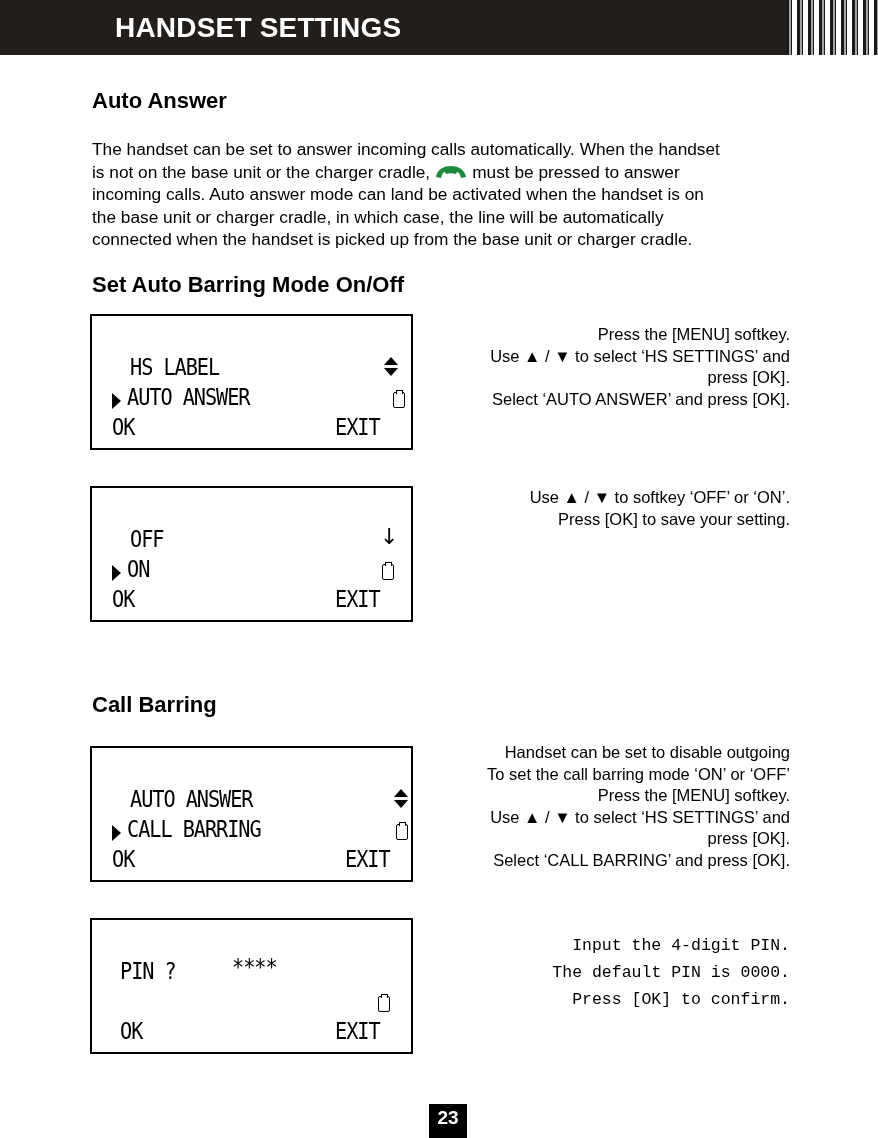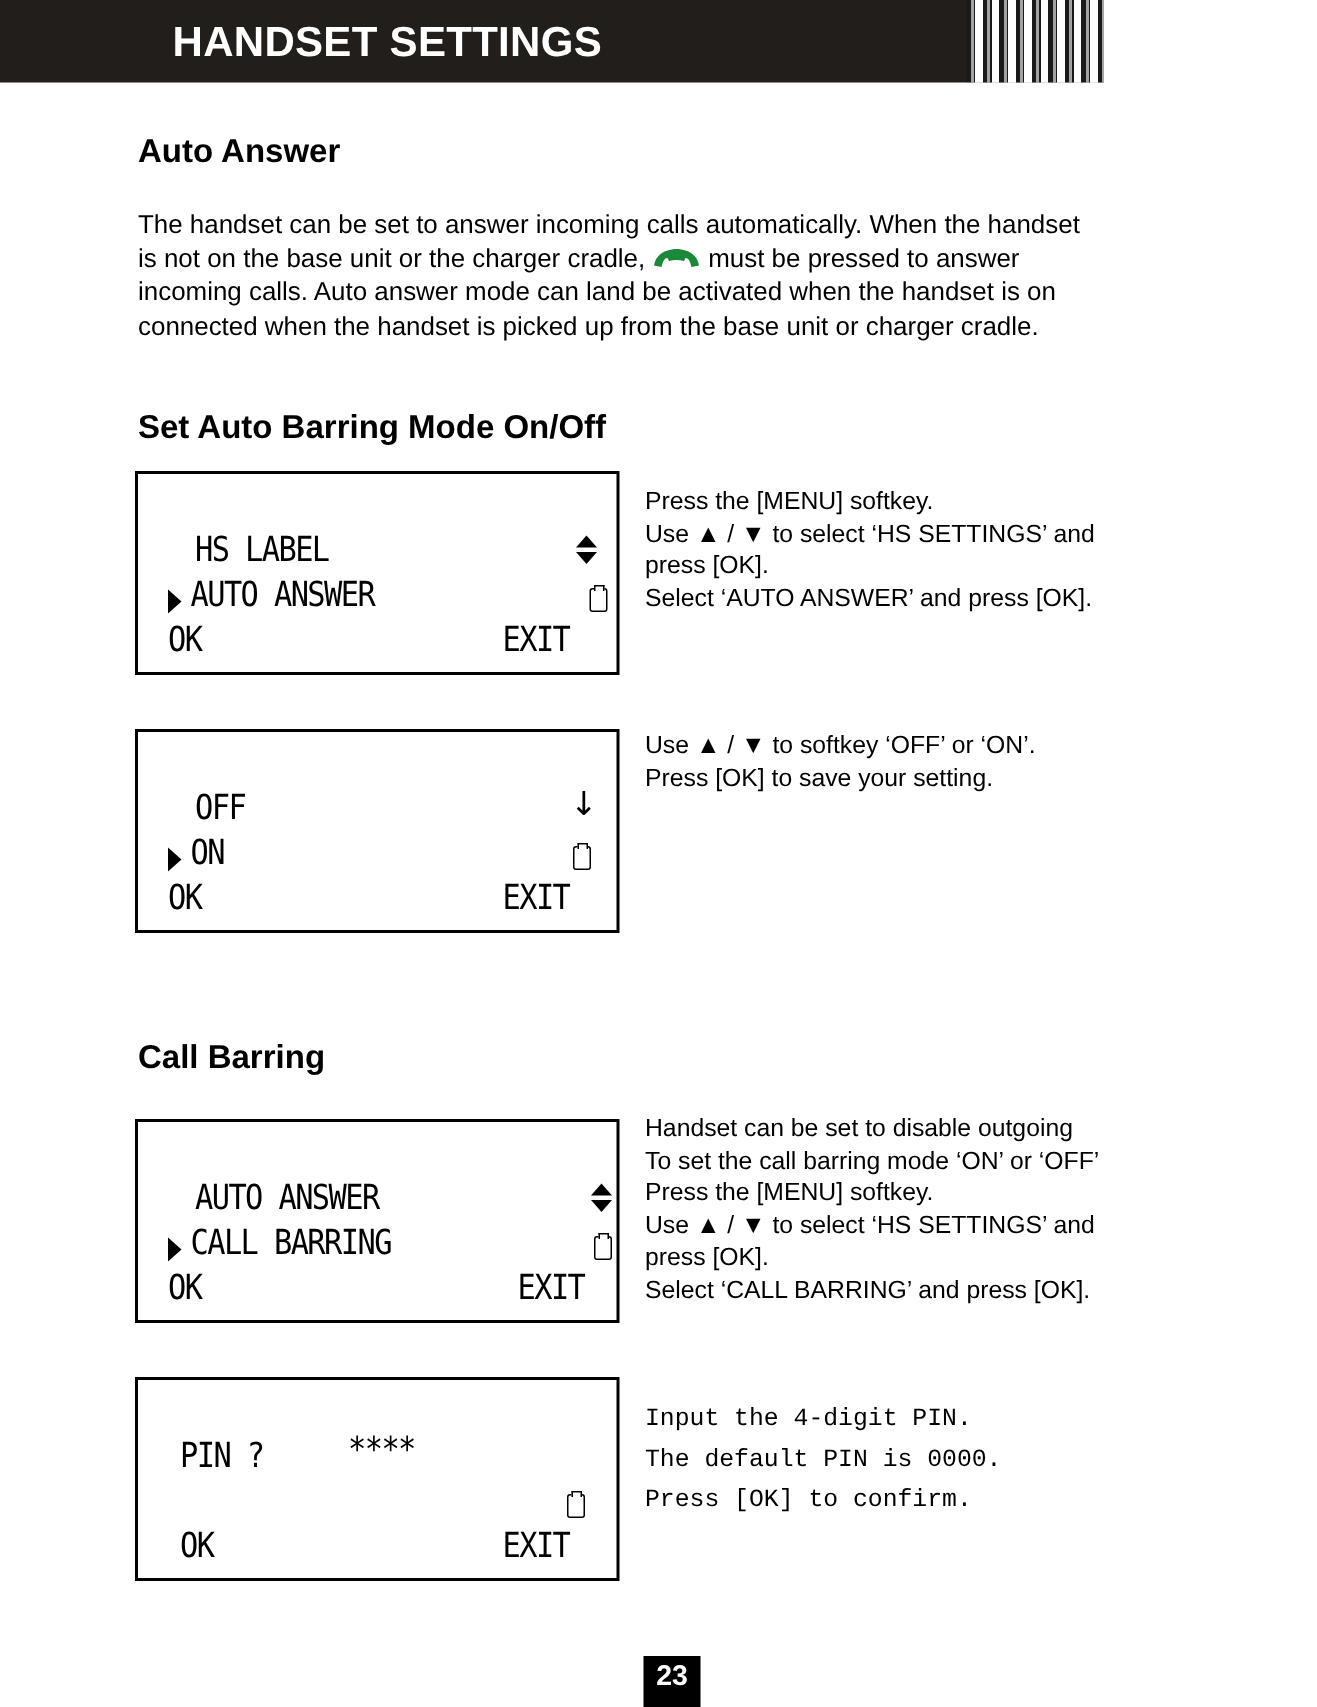--- a/index.html
+++ b/index.html
@@ -1,18 +1,18 @@
 <!DOCTYPE html>
 <html><head>
 <meta charset="utf-8">
 <style>
   html, body { margin:0; padding:0; }
   body { width:878px; height:1138px; background:#ffffff; position:relative; overflow:hidden;
          font-family:"Liberation Sans", sans-serif; color:#000; }
-  .header { position:absolute; left:0; top:0; width:736px; height:55px; background:#221e1c; }
+  .header { position:absolute; left:0; top:0; width:878px; height:55px; background:#221e1c; }
   .header-title { position:absolute; left:115px; top:12px; font-size:28px; font-weight:bold; color:#fff; letter-spacing:0.2px; }
   .pattern { position:absolute; right:0; top:0; width:92px; height:55px; background:#fff;
              background-image:
                repeating-linear-gradient(90deg, #1a1a1a 0 6px, transparent 6px 11px),
                repeating-linear-gradient(0deg, transparent 0 3px, #fff 3px 5px);
              }
   .pattern::after { content:""; position:absolute; inset:0;
              background-image: repeating-linear-gradient(90deg, transparent 0 3px, #fff 3px 5px, transparent 5px 11px);
              background-position: 0 0; opacity:0.6; }
   .h2 { position:absolute; left:92px; font-size:22px; font-weight:bold; }
@@ -25,40 +25,41 @@
   .lcd .txt { position:absolute; white-space:pre; transform:scaleX(0.88); transform-origin:left; }
   .cursor { position:absolute; left:20px; top:9px; width:0; height:0; border-top:8px solid transparent;
             border-bottom:8px solid transparent; border-left:9px solid #000; }
   .updown { position:absolute; width:14px; height:22px; }
   .updown::before { content:""; position:absolute; left:0; top:0; border-left:7px solid transparent; border-right:7px solid transparent; border-bottom:8px solid #000; }
   .updown::after { content:""; position:absolute; left:0; top:11px; border-left:7px solid transparent; border-right:7px solid transparent; border-top:8px solid #000; }
   .clip { position:absolute; width:10px; height:14px; border:1px solid #000; border-radius:2px; }
   .clip::before { content:""; position:absolute; left:2px; top:-3px; width:5px; height:3px; border:1px solid #000; border-bottom:none; background:#fff; }
   .downarrow { position:absolute; font-family:"DejaVu Sans", sans-serif; font-size:22px; }
   .desc { position:absolute; left:430px; width:360px; font-size:16.5px; line-height:21.5px; }
-  .desc div { white-space:nowrap; }
+  .desc div { white-space:nowrap;text-align:right; }
   .desc.spaced { line-height:27px; }
   .page-num { position:absolute; left:411px; top:1104px; width:38px; height:34px; background:#000; color:#fff;
               font-weight:bold; font-size:19px; text-align:center; line-height:28px;margin-left:18px; }
 </style>
 </head>
 <body>
 
 <div class="header">
   <div class="header-title">HANDSET SETTINGS</div>
   <div class="pattern"></div>
 </div>
 
 <div class="h2" style="top:88px;">Auto Answer</div>
 <div class="para">
   <div>The handset can be set to answer incoming calls automatically. When the handset</div>
   <div><span>is not on the base unit or the charger cradle,</span><svg class="phone-icon" viewBox="0 0 36 16">
         <path d="M3 13 C 4 5, 12 2, 18 2 C 24 2, 32 5, 33 13 L 28 14 C 27 10, 26 8, 24 8 L 23 10 C 20 9, 16 9, 13 10 L 12 8 C 10 8, 9 10, 8 14 Z" fill="#1a8a3a"></path>
       </svg><span>must be pressed to answer</span></div>
   <div>incoming calls. Auto answer mode can land be activated when the handset is on</div>
+  <div>the base unit or charger cradle, in which case, the line will be automatically</div>
   <div>connected when the handset is picked up from the base unit or charger cradle.</div>
 </div>
 
 <div class="h2" style="top:272px;">Set Auto Barring Mode On/Off</div>
 
 <div class="lcd" style="top:314px;">
   <div class="row r1">
       <span class="txt" style="left:38px;">HS LABEL</span>
     <span class="updown" style="left:292px;top:3px;"></span>
     </div>

